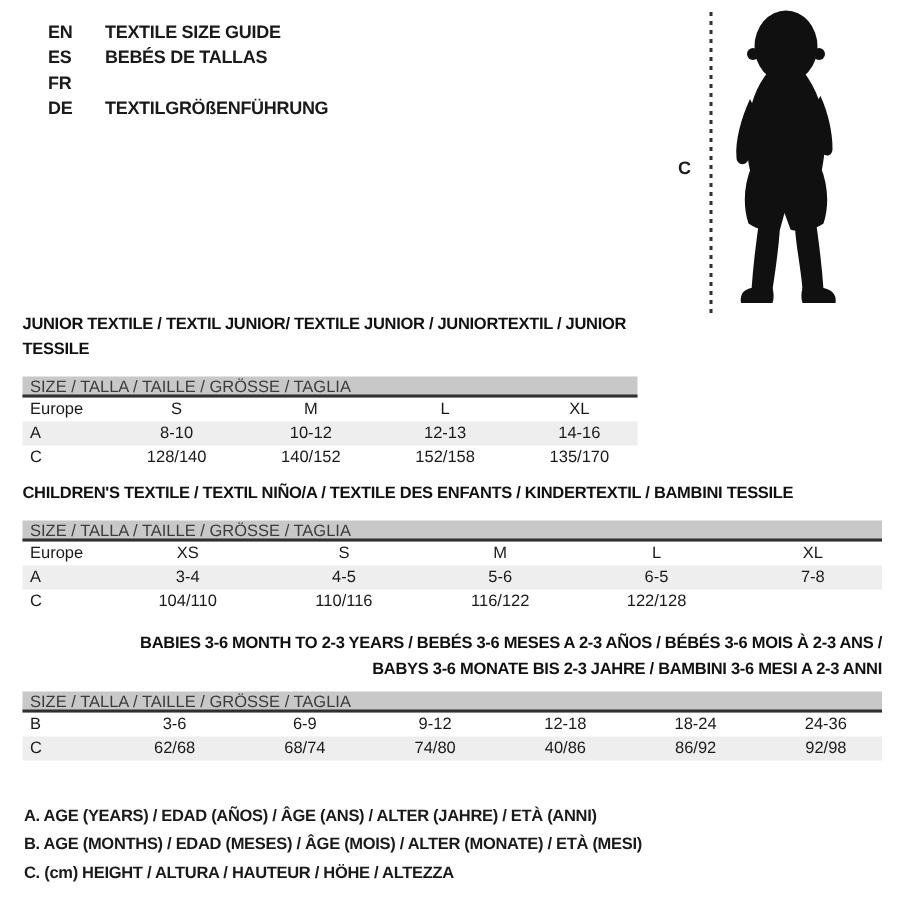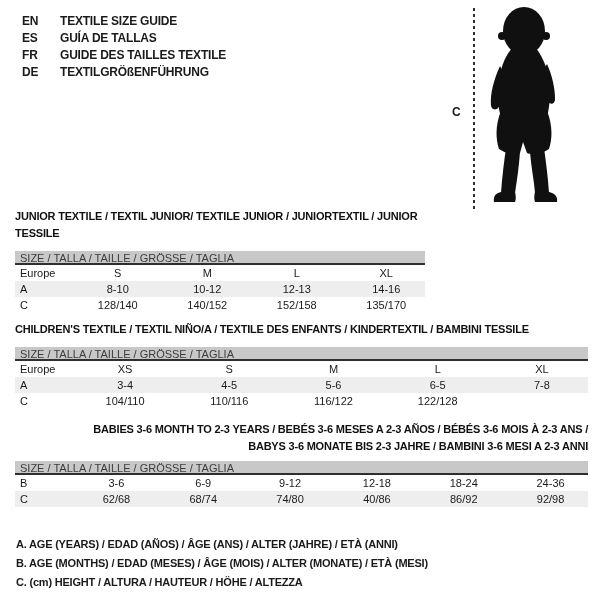--- a/index.html
+++ b/index.html
@@ -2,21 +2,21 @@
 <html><head>
 <meta charset="utf-8">
 <style>
   html,body{margin:0;padding:0;background:#fff;}
   #canvas{
     position:relative;width:600px;height:600px;background:#ffffff;
     font-family:"Liberation Sans","DejaVu Sans",sans-serif;
     color:var(--text,#1a1a1a);overflow:hidden;
   }
   
-  .lang-block{position:absolute;left:22px;top:13px;}
+  .lang-block{position:absolute;left:32px;top:13px;}
   .lang-row{display:grid;grid-template-columns:38px auto;line-height:17px;
     font-weight:bold;font-size:12px;letter-spacing:-0.2px;}
   
   .dash-line{position:absolute;left:473px;top:8px;width:2px;height:202px;
     background:repeating-linear-gradient(to bottom,var(--line-dark,#2f2f2f) 0 3px,transparent 3px 6px);}
   .height-label{position:absolute;left:452px;top:105px;font-weight:bold;font-size:12px;}
   .baby{position:absolute;left:482px;top:6px;}
   
   .section{position:absolute;left:15px;}
   .sec-title{font-weight:bold;font-size:11px;letter-spacing:-0.2px;line-height:17px;color:#111;}
@@ -43,25 +43,24 @@
 
 <div id="canvas" style="--bar-gray: #c8c8c8; --row-shade: #eeeeee; --line-dark: #2f2f2f; --text: #1a1a1a;">
 
   <div class="lang-block">
     <div class="lang-row">
       <span>EN</span>
       <span>TEXTILE SIZE GUIDE</span>
     </div>
     <div class="lang-row">
       <span>ES</span>
-      <span>GUÍA DE TALLAS</span>
+      <span>BEBÉS DE TALLAS</span>
     </div>
     <div class="lang-row">
       <span>FR</span>
-      <span>GUIDE DES TAILLES TEXTILE</span>
     </div>
     <div class="lang-row">
       <span>DE</span>
       <span>TEXTILGRÖßENFÜHRUNG</span>
     </div>
   </div>
 
   <div class="dash-line"></div>
   <div class="height-label">C</div>
   <svg class="baby" width="88" height="200" viewBox="0 0 88 200" xmlns="http://www.w3.org/2000/svg">

